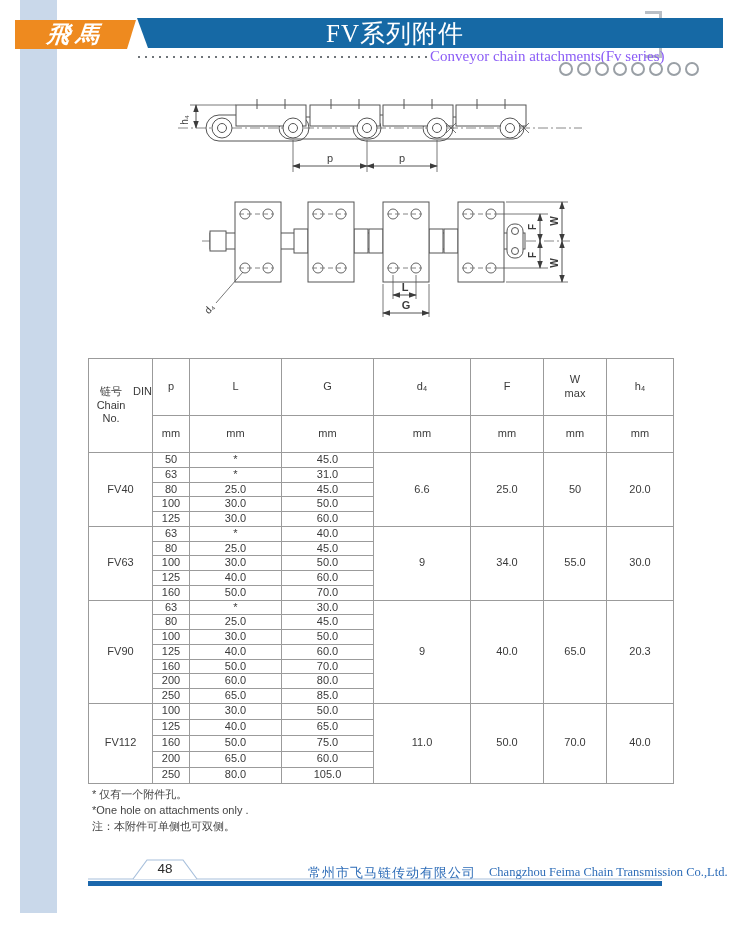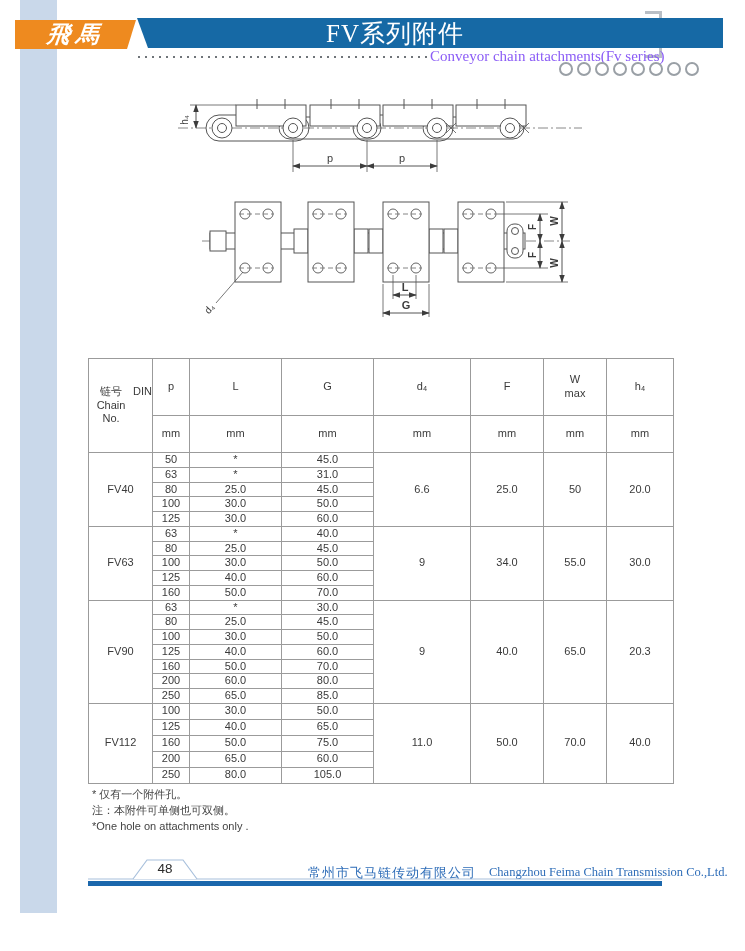--- a/index.html
+++ b/index.html
@@ -386,22 +386,22 @@
         <tr style="height: 16px;">
           <td>250</td>
           <td>80.0</td>
           <td>105.0</td>
         </tr>
       </tbody>
     </table>
 
   <div class="notes" id="notes">
       <div>* 仅有一个附件孔。</div>
+      <div>*One hole on attachments only .</div>
       <div>注：本附件可单侧也可双侧。</div>
-      <div>*One hole on attachments only .</div>
     </div>
 
   <svg class="footer-svg" width="600" height="40" viewBox="0 0 600 40">
     <line x1="8" y1="26" x2="582" y2="26" stroke="#a8c0dc" stroke-width="1.2"></line>
     <path d="M53,26 L67,7 L103,7 L117,26" fill="#fff" stroke="#a8c0dc" stroke-width="1.2"></path>
     <rect x="8" y="28" width="574" height="5" fill="#1b67ac"></rect>
   </svg>
   <div class="page-num">48</div>
   <div class="company-cn">常州市飞马链传动有限公司</div>
   <div class="company-en">Changzhou Feima Chain Transmission Co.,Ltd.</div>

